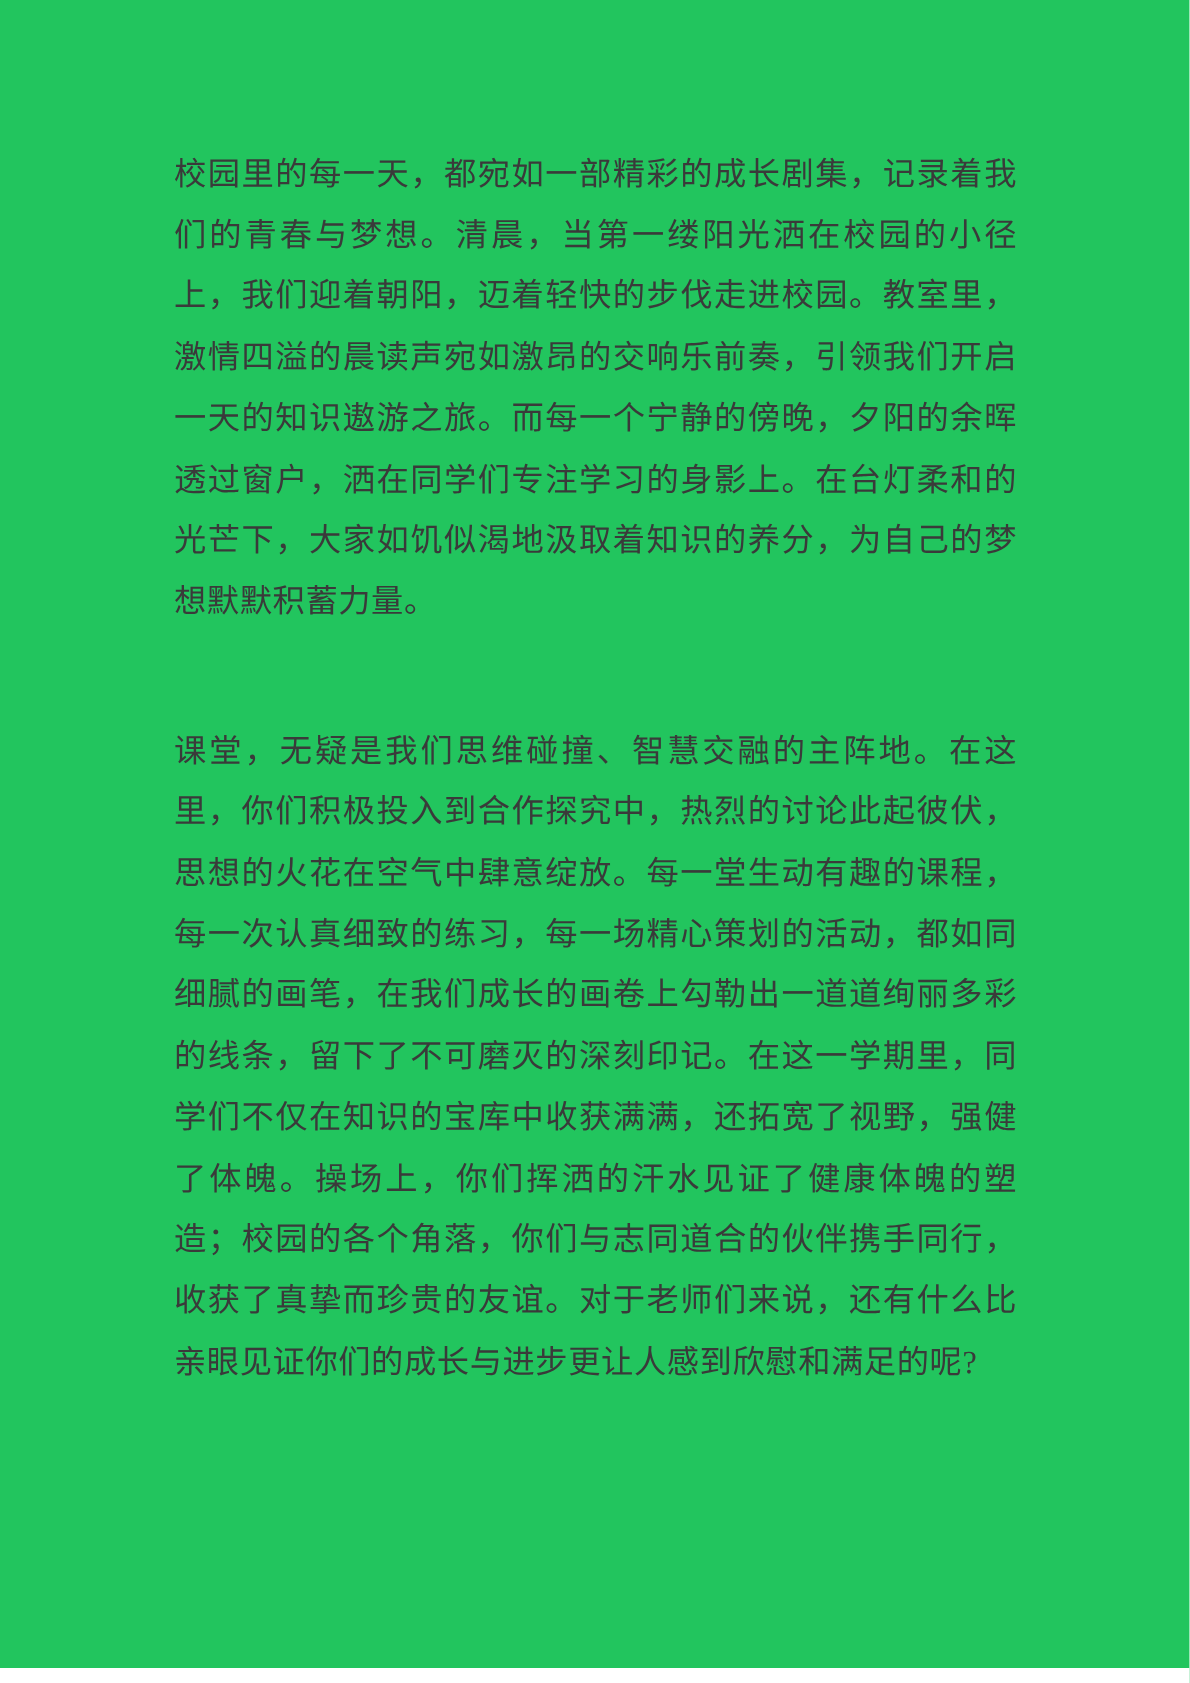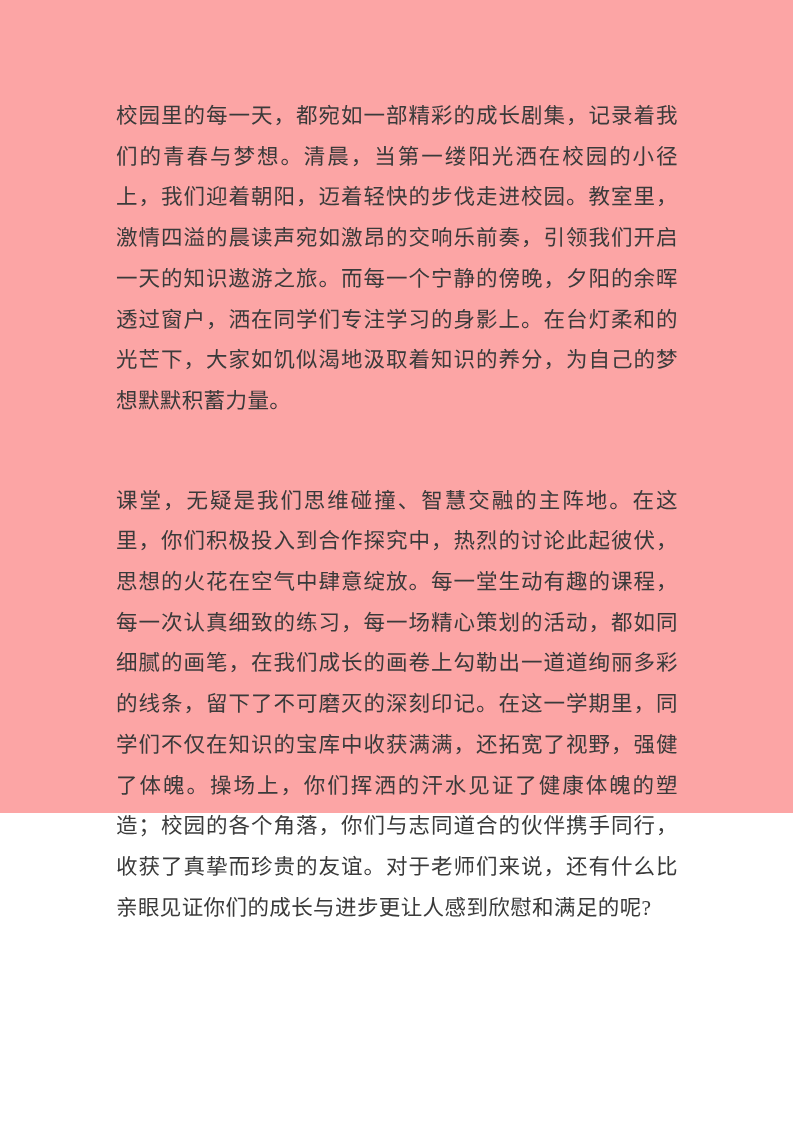--- a/index.html
+++ b/index.html
@@ -10,22 +10,22 @@
   }
   body {
     width: 793px;
     height: 1122px;
     overflow: hidden;
     font-family: "Liberation Serif", "DejaVu Serif", serif;
   }
   .document-page {
     box-sizing: border-box;
     width: 793px;
-    height: 813px;
-    background: #fca5a5;
+    height: 1112px;
+    background: #22c55e;
     padding: 96px 115px 0 116px;
   }
   .document-page p.para {
     margin: 0 0 59px 0;
     font-size: 21.5px;
     line-height: 40.7px;
     color: #3a3a3a;
     font-weight: 400;
     text-align: justify;
     text-justify: inter-character;

